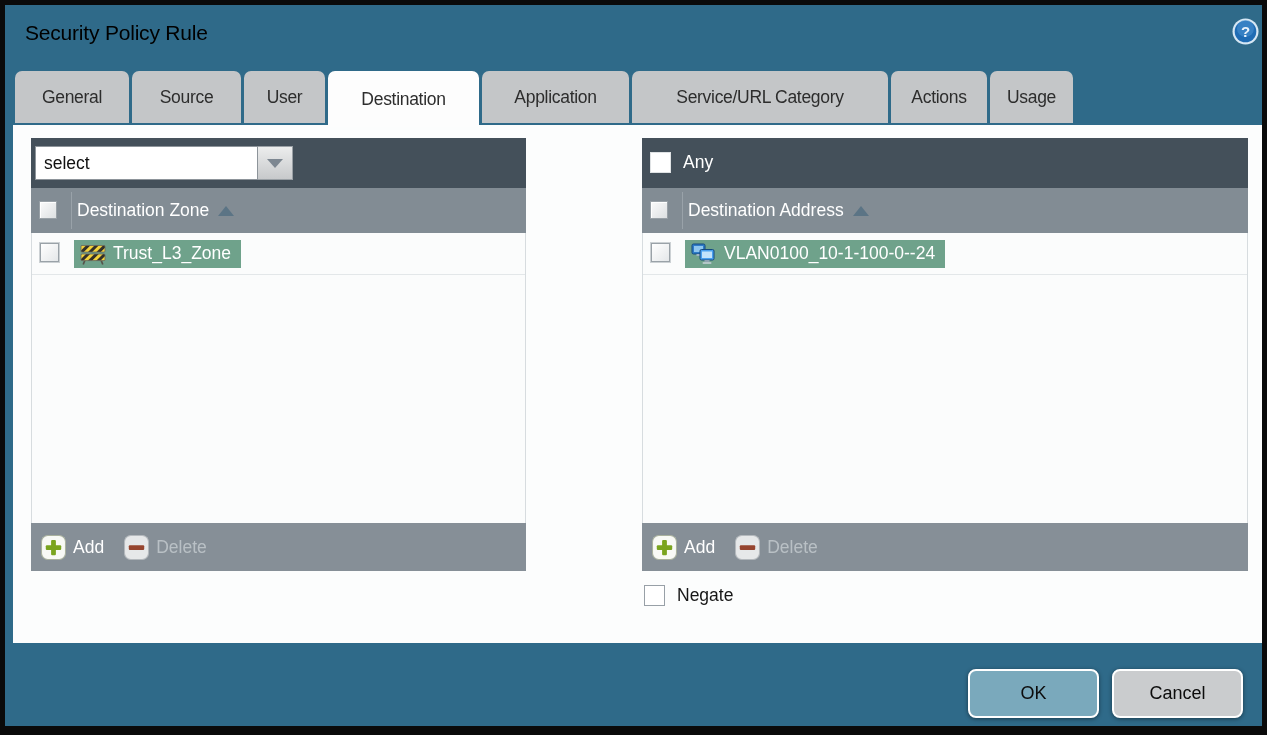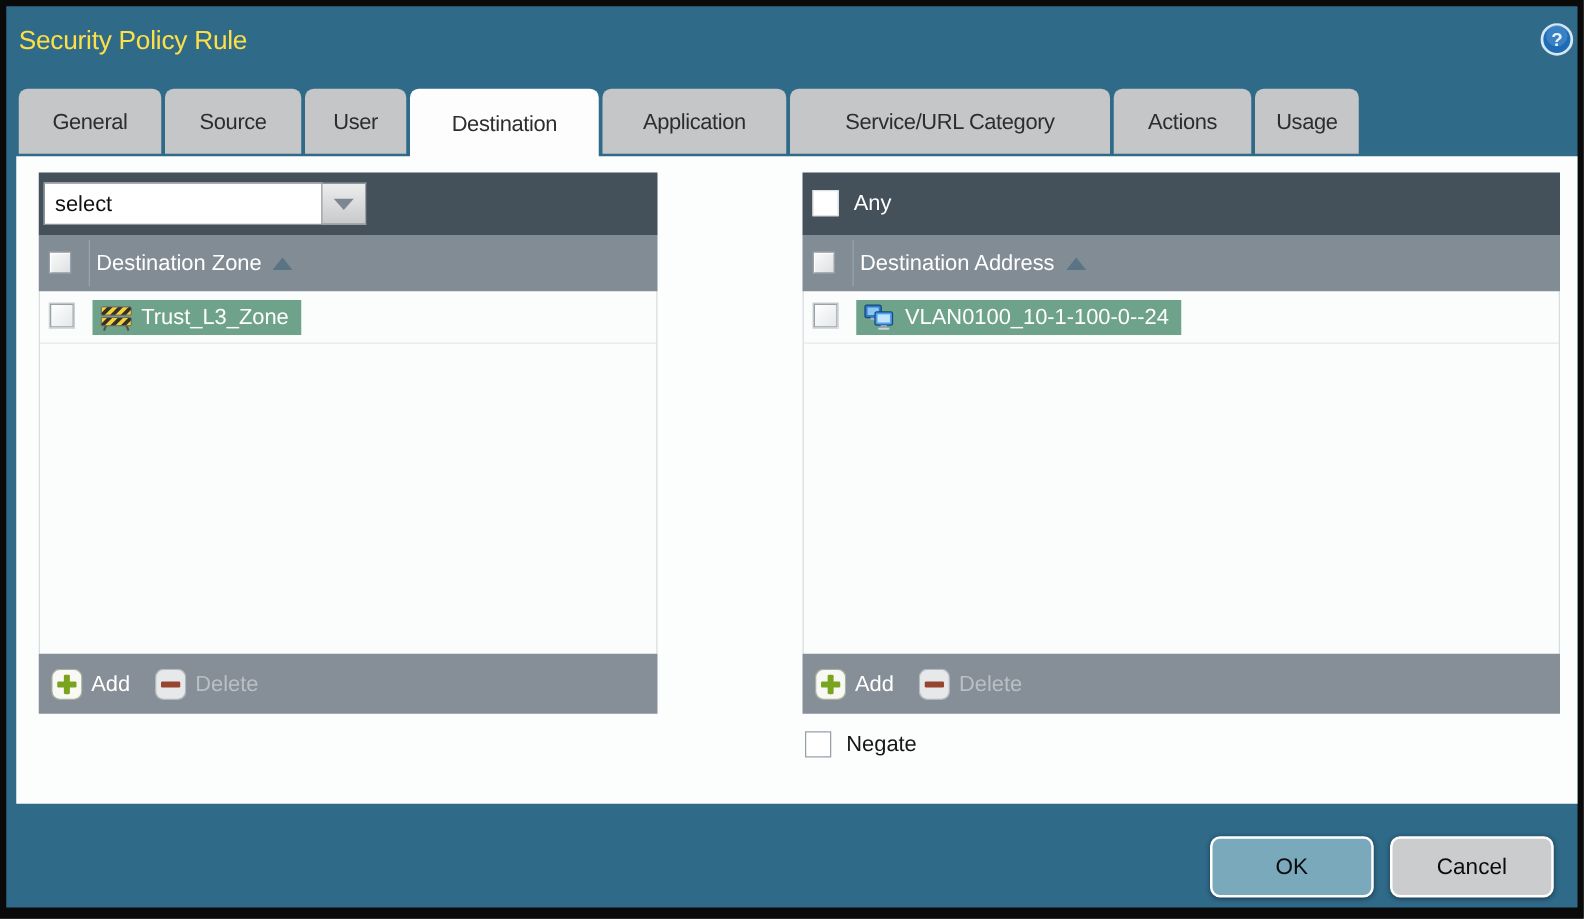--- a/index.html
+++ b/index.html
@@ -1,21 +1,21 @@
 <!DOCTYPE html>
 <html><head>
 <meta charset="utf-8">
 <style>
   * { margin:0; padding:0; box-sizing:border-box; }
   body { font-family:"Liberation Sans", sans-serif; background:#222; }
   .screen { position:relative; width:1267px; height:735px; background:#0a0a0a; overflow:hidden; }
   .dialog-bg { position:absolute; left:5px; top:5px; right:5px; bottom:9px; background:#2f6a89; }
 
   
-  .title { position:absolute; left:10px; top:16px; font-size:21px; color:#fde047; letter-spacing:-0.2px; }
+  .title { position:absolute; left:20px; top:16px; font-size:21px; color:#000000; letter-spacing:-0.2px; }
   .help { position:absolute; left:1227px; top:13px; width:27px; height:27px; cursor:pointer; }
 
   
   .tabs { position:absolute; left:10px; top:66px; height:52px; display:flex; }
   .tab { height:52px; margin-right:3px; background:#c4c6c8; color:#2d2d2d;
          border-radius:7px 7px 0 0; font-size:17.5px; letter-spacing:-0.3px;
          display:flex; align-items:center; justify-content:center; cursor:pointer; }
   .tab.active { background:#fdfdfd; height:56px; z-index:3; }
 
   
@@ -96,21 +96,21 @@
       </svg>
     </div>
 
     <div class="tabs">
       <div class="tab" style="width:114px">General</div>
       <div class="tab" style="width:109px">Source</div>
       <div class="tab" style="width:81px">User</div>
       <div class="tab active" style="width:151px">Destination</div>
       <div class="tab" style="width:147px">Application</div>
       <div class="tab" style="width:256px">Service/URL Category</div>
-      <div class="tab" style="width:110px">Actions</div>
+      <div class="tab" style="width:96px">Actions</div>
       <div class="tab" style="width:83px">Usage</div>
     </div>
 
     <div class="content">
 
       <div class="panel left">
         <div class="panel-top">
           <div class="combo">
             <input class="combo-input" type="text" value="select" style="">
             <div class="combo-btn">

